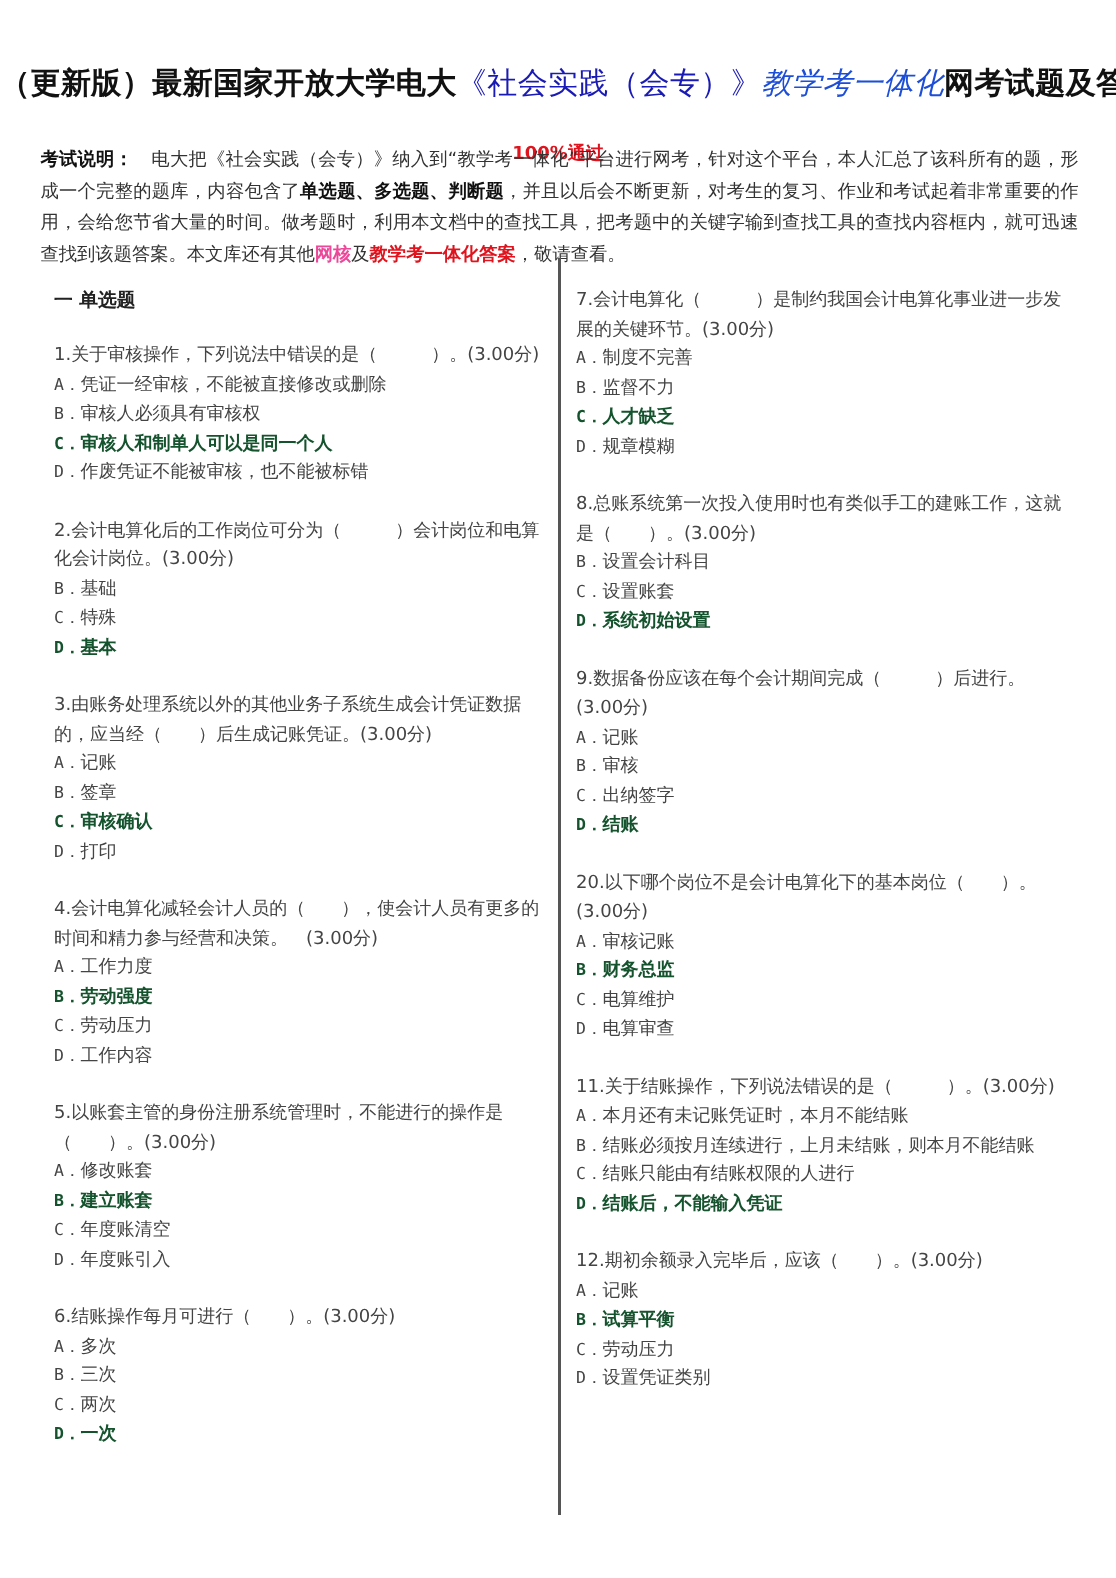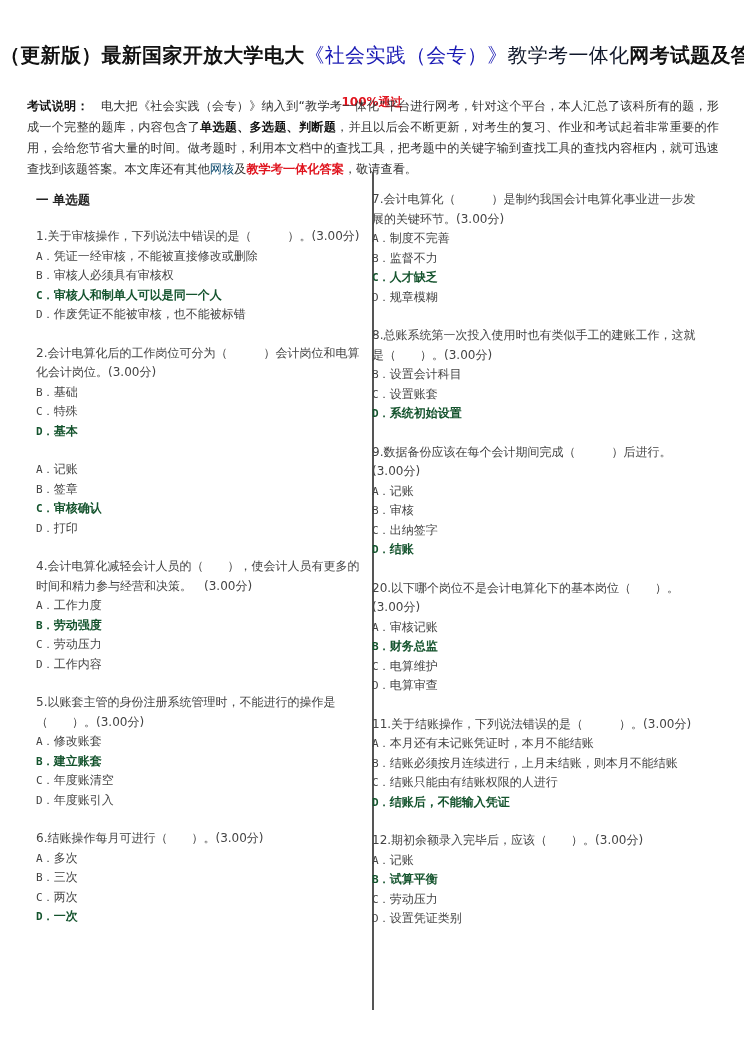--- a/index.html
+++ b/index.html
@@ -1,32 +1,32 @@
 <!DOCTYPE html>
 <html><head>
 <meta charset="utf-8">
 <style>
   html, body { margin: 0; padding: 0; background: #ffffff; }
   body { width: 744px; height: 1052px; position: relative; overflow: hidden;
          font-family: "DejaVu Sans", "Liberation Sans", sans-serif; color: #333; }
   .title { position: absolute; top: 42px; left: 0; width: 744px; text-align: center;
            font-size: 20px; font-weight: bold; color: #111; letter-spacing: 0.3px; white-space: nowrap; }
   .title .blue { color: #1a1ab4; font-weight: normal; }
-  .title .red { color: #0f172a; font-weight: normal; }
+  .title .red { color: #1d4ed8; font-weight: normal; font-style: italic; }
   .subtitle { position: absolute; top: 78px; left: 0; width: 744px; text-align: center;
               font-size: 12px; font-weight: bold; color: #e0141e; margin-top: 16px; }
   .intro { position: absolute; top: 96px; left: 27px; width: 692px; font-size: 12.2px;
            line-height: 21px; color: #333; text-align: justify; }
   .intro b { color: #111; }
-  .intro .blue { color: #0c4a6e; font-weight: normal; }
+  .intro .blue { color: #ec4899; font-weight: bold; }
   .intro .red { color: #e0141e; font-weight: bold; }
   .divider { position: absolute; left: 372px; top: 172px; width: 2px; height: 838px; background: #555; }
   .col { position: absolute; top: 190px; width: 330px; font-size: 12px; line-height: 19.5px; color: #444; }
   .col.left { left: 36px; }
-  .col.right { left: 372px; top: 190px; width: 330px; }
+  .col.right { left: 384px; top: 190px; width: 330px; }
   .section-title { font-weight: bold; font-size: 12.5px; color: #222; margin-bottom: 17px; height: 20px; }
   .q { margin-bottom: 19px; }
   .stem { font-family: "DejaVu Sans", "Liberation Sans", sans-serif; }
   .opt { display: block; }
   .opt.correct { color: #14532d; font-weight: bold; }
   .letter { font-family: "DejaVu Sans Mono", "Liberation Mono", monospace; font-size: 11px; }
 </style>
 </head>
 <body>
 
@@ -52,20 +52,21 @@
         <div class="opt correct"><span class="letter">C．</span><span>审核人和制单人可以是同一个人</span></div>
         <div class="opt"><span class="letter">D．</span><span>作废凭证不能被审核，也不能被标错</span></div>
       </div>
       <div class="q">
         <div class="stem">2.会计电算化后的工作岗位可分为（　　　）会计岗位和电算化会计岗位。(3.00分)</div>
         <div class="opt"><span class="letter">B．</span><span>基础</span></div>
         <div class="opt"><span class="letter">C．</span><span>特殊</span></div>
         <div class="opt correct"><span class="letter">D．</span><span>基本</span></div>
       </div>
       <div class="q">
+        <div class="stem">3.由账务处理系统以外的其他业务子系统生成会计凭证数据的，应当经（　　）后生成记账凭证。(3.00分)</div>
         <div class="opt"><span class="letter">A．</span><span>记账</span></div>
         <div class="opt"><span class="letter">B．</span><span>签章</span></div>
         <div class="opt correct"><span class="letter">C．</span><span>审核确认</span></div>
         <div class="opt"><span class="letter">D．</span><span>打印</span></div>
       </div>
       <div class="q">
         <div class="stem">4.会计电算化减轻会计人员的（　　），使会计人员有更多的时间和精力参与经营和决策。　(3.00分)</div>
         <div class="opt"><span class="letter">A．</span><span>工作力度</span></div>
         <div class="opt correct"><span class="letter">B．</span><span>劳动强度</span></div>
         <div class="opt"><span class="letter">C．</span><span>劳动压力</span></div>

